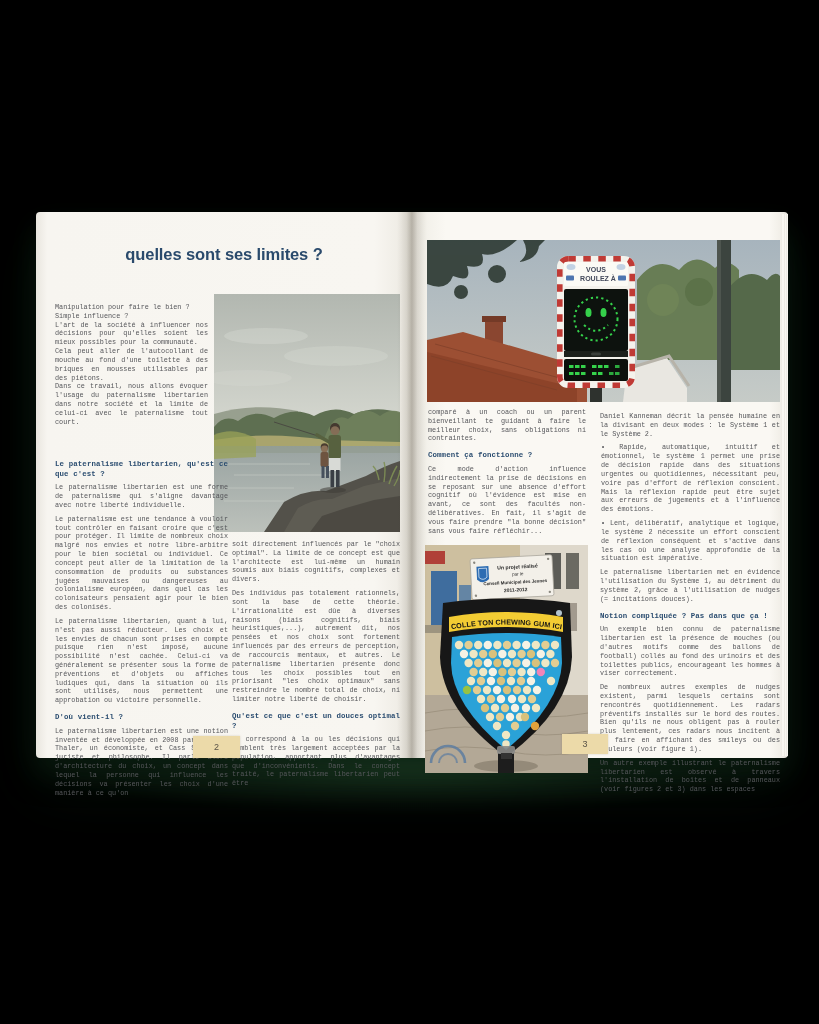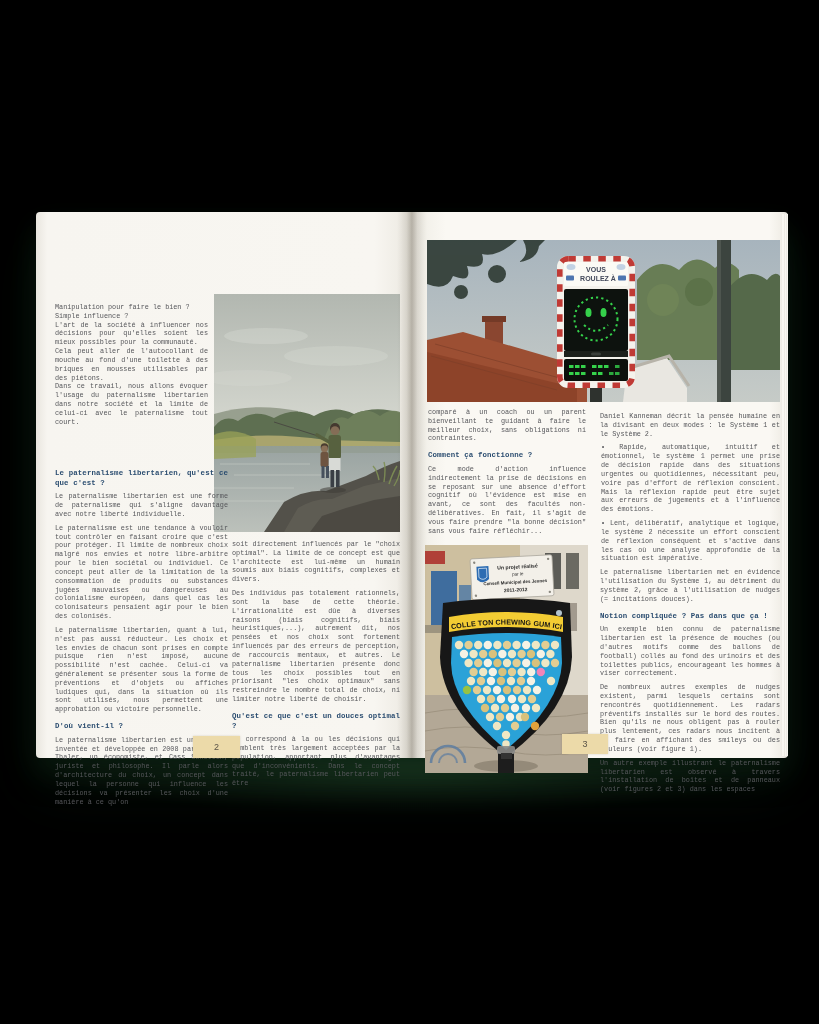--- a/index.html
+++ b/index.html
@@ -20,40 +20,41 @@
       background:repeating-linear-gradient(90deg,#efece4 0 1px,#faf8f2 1px 2.6px);opacity:.9;}
   .gutter{position:absolute;left:50%;top:0;height:100%;width:30px;transform:translateX(-50%);
       background:linear-gradient(90deg,rgba(60,50,35,0) 0%,rgba(60,50,35,.10) 32%,rgba(60,50,35,.28) 50%,rgba(60,50,35,.10) 68%,rgba(60,50,35,0) 100%);
       pointer-events:none;z-index:5;}
   .title{position:absolute;left:0;right:0;top:32px;text-align:center;color:#2a4a6c;
       font-size:16.5px;font-weight:bold;line-height:1.32;letter-spacing:-.1px;}
   .title span{display:block;}
   .txt{position:absolute;color:#56575b;font-size:6.8px;line-height:1.3;text-align:justify;font-family:Liberation Mono, monospace;}
   .txt p{margin:0 0 5px 0;}
   .txt h3{font-size:7.4px;color:#2b4d70;margin:8px 0 4px 0;letter-spacing:.1px;}
-  .txt h3.first{margin-top:17px;}
+  .txt h3.first{margin-top:8px;}
   .intro{white-space:pre-line;}
   .photo{position:absolute;overflow:hidden;}
   .photo svg{display:block;}
   .pagenum{position:absolute;background:#ecdaa9;color:#5a5347;font-size:9px;
       display:flex;align-items:center;justify-content:center;z-index:6;
       box-shadow:0 0 2px rgba(120,100,60,.25);}
   .bullet{padding-left:1px;}
 </style>
 </head>
 <body>
 
 <div class="stage">
   <div class="book-shadow"></div>
 
   <div class="book">
     <div class="gutter"></div>
 
     <div class="page page-left">
       <div class="title">
+        <span>quelles sont ses limites ?</span>
       </div>
 
       <div class="txt intro" style="left:19px;top:91px;width:153px;">Manipulation pour faire le bien ?
 Simple influence ?
 L'art de la société à influencer nos décisions pour qu'elles soient les mieux possibles pour la communauté.
 Cela peut aller de l'autocollant de mouche au fond d'une toilette à des briques en mousses utilisables par des piétons.
 Dans ce travail, nous allons évoquer l'usage du paternalisme libertarien dans notre société et la limite de celui-ci avec le paternalisme tout court.</div>
 
       <div class="photo" style="left:178px;top:82px;width:186px;height:238px;">
         <svg width="186" height="238" viewBox="0 0 186 238">

